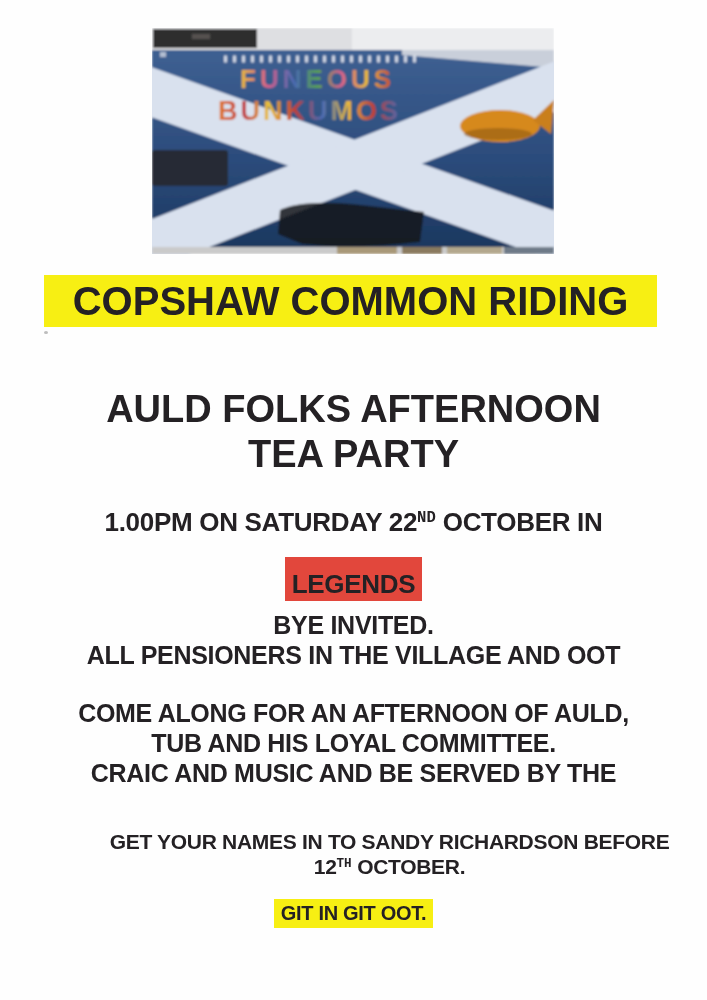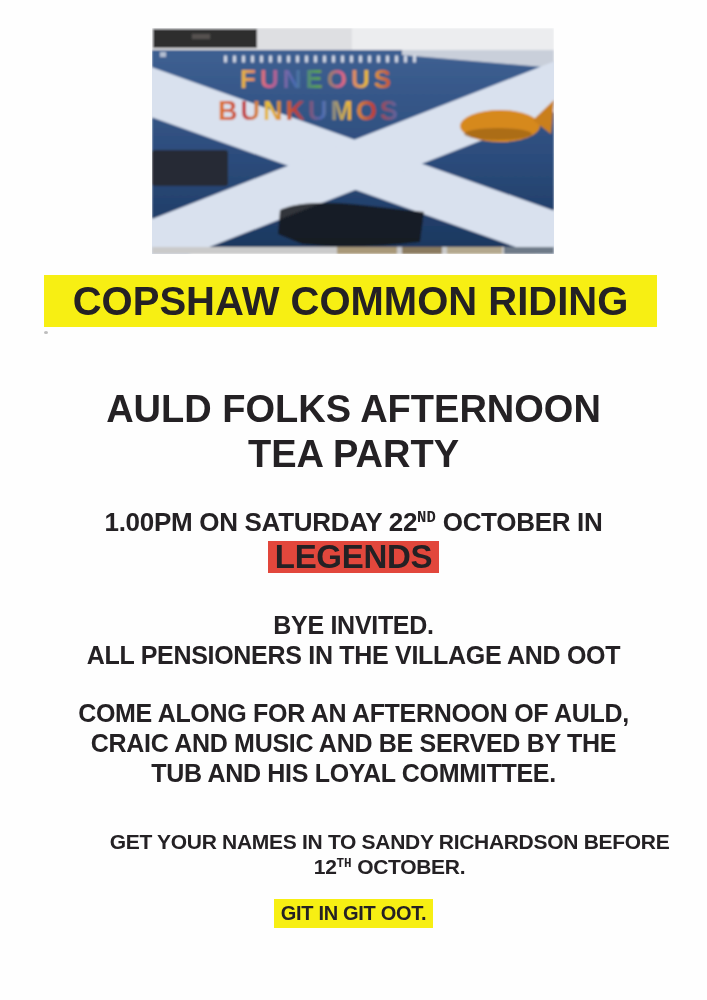--- a/index.html
+++ b/index.html
@@ -16,21 +16,21 @@
     position:absolute; left:44px; top:275px; width:613px; height:52px;
     text-align:center; font-size:40px; line-height:53px; white-space:nowrap;
   }
   .event-title {
     position:absolute; left:0; top:387px; width:100%;
     text-align:center; font-size:38px; line-height:45px;
   }
   .para { position:absolute; left:0; width:100%; text-align:center; letter-spacing:-0.3px; }
   .when      { top:507px; font-size:26px; line-height:31px; }
   .venue-row { top:541px; }
-  .venue-band{ display:inline-block; font-size:33px; line-height:29px; padding:1px 7px 2px; }
+  .venue-band{ display:inline-block; font-size:26px; line-height:29px; padding:13px 7px 2px;margin-top:16px; }
   .pensioners{ top:610px; font-size:25px; line-height:30px; }
   .come      { top:698px; font-size:25px; line-height:30px; }
   .names     { top:829px; font-size:21px; line-height:25px;margin-left:36px; }
   .footer-row{ top:899px; }
   .footer-band{ display:inline-block; font-size:20px; line-height:24px; padding:2px 7px 3px; }
   .ord { font-size:0.6em; position:relative; top:-0.55em; letter-spacing:0;font-family:Liberation Mono, monospace; }
   .speck { position:absolute; left:44px; top:331px; width:4px; height:3px;
            background:#9a9a9a; opacity:.65; border-radius:50%; }
 </style>
 </head>
@@ -129,22 +129,22 @@
     <span class="venue-band" style="background:#E2473C;">LEGENDS</span>
   </div>
 
   <div class="para pensioners">
     <div>BYE INVITED.</div>
     <div>ALL PENSIONERS IN THE VILLAGE AND OOT</div>
   </div>
 
   <div class="para come">
     <div>COME ALONG FOR AN AFTERNOON OF AULD,</div>
+    <div>TUB AND HIS LOYAL COMMITTEE.</div>
     <div>CRAIC AND MUSIC AND BE SERVED BY THE</div>
-    <div>TUB AND HIS LOYAL COMMITTEE.</div>
   </div>
 
   <div class="para names">
     <div>GET YOUR NAMES IN TO SANDY RICHARDSON BEFORE</div>
     <div>
       <span>12</span><span class="ord">TH</span><span> OCTOBER.</span>
     </div>
   </div>
 
   <div class="para footer-row">

